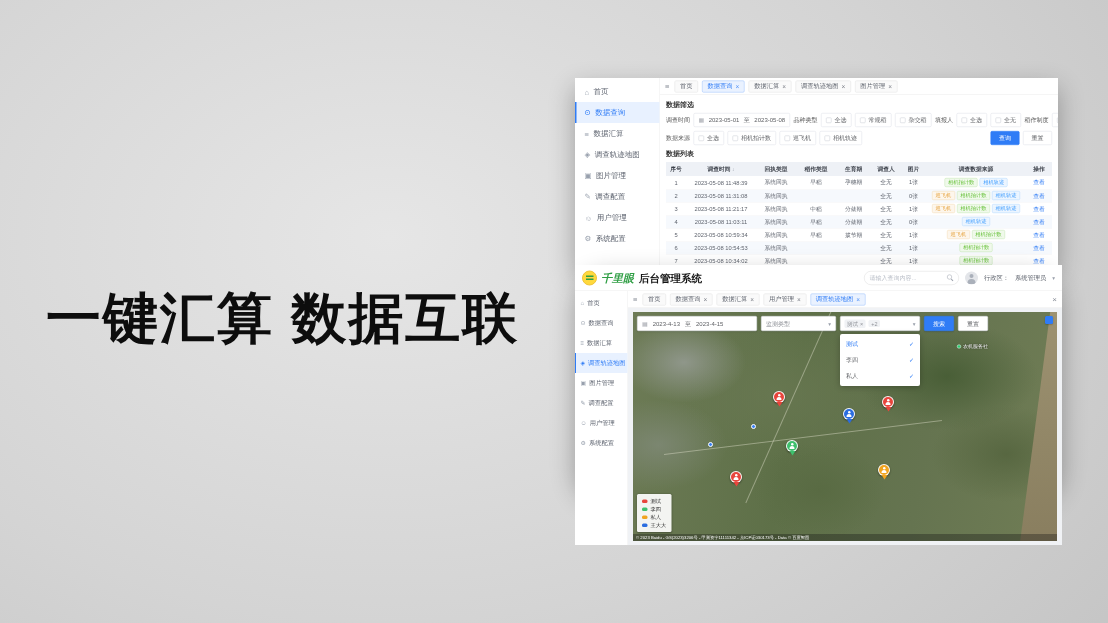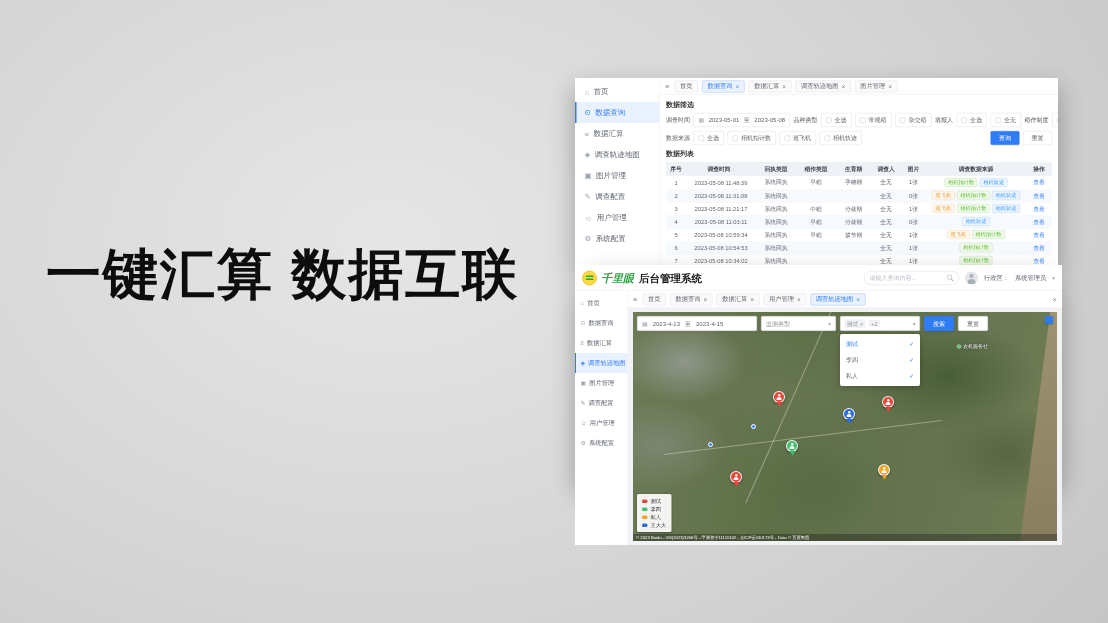--- a/index.html
+++ b/index.html
@@ -3,21 +3,21 @@
 <meta charset="utf-8">
 <style>
   * { margin:0; padding:0; box-sizing:border-box; }
   html,body { width:1108px; height:623px; overflow:hidden; }
   body { font-family:"Liberation Sans","DejaVu Sans",sans-serif; }
   .slide { position:relative; width:1108px; height:623px;
            background: radial-gradient(1000px 700px at 35% 38%, #e6e6e6 0%, #d4d4d4 55%, #c2c2c2 100%); }
 
   
   .lede { position:absolute; left:46px; top:238px; width:530px; color:#111; }
-  .lede h1 { font-size:55px; font-weight:700; letter-spacing:2px; color:#0d0d0d; white-space:nowrap; }
+  .lede h1 { font-size:55px; font-weight:700; letter-spacing:2px; color:#0d0d0d; white-space:nowrap;margin-top:44px; }
   .lede p { margin-top:34px; font-size:17px; line-height:1.62; color:#1c1c1c; }
 
   
   .shot { position:absolute; box-shadow:0 10px 24px rgba(0,0,0,.30); background:#fff; }
   .shot-top { left:575px; top:78px; width:483px; height:190px; }
   .shot-bottom { left:575px; top:265px; width:487px; height:230px;border-radius:32px; }
   .app { transform:scale(.5); transform-origin:top left; background:#fff; overflow:hidden; }
   .app-top { width:966px; height:380px; display:flex; }
   .app-bottom { width:974px; height:560px; display:flex; flex-direction:column; }
 

